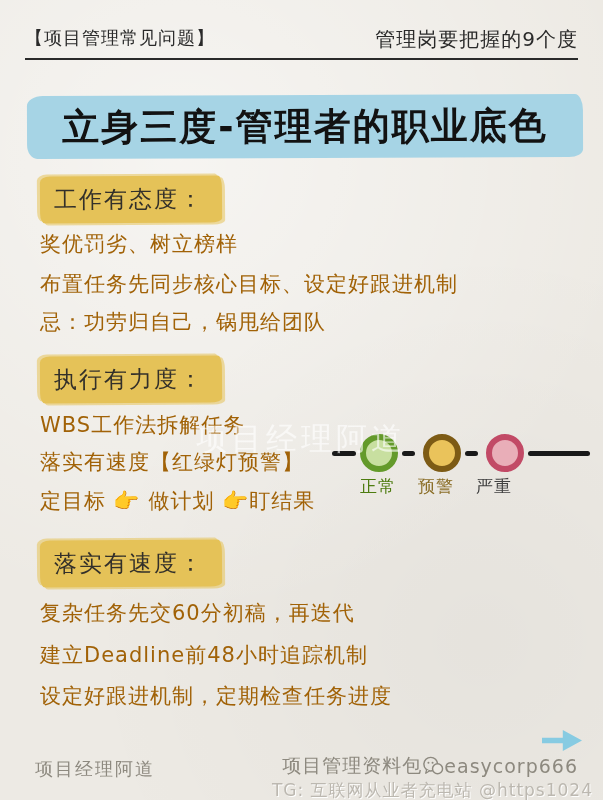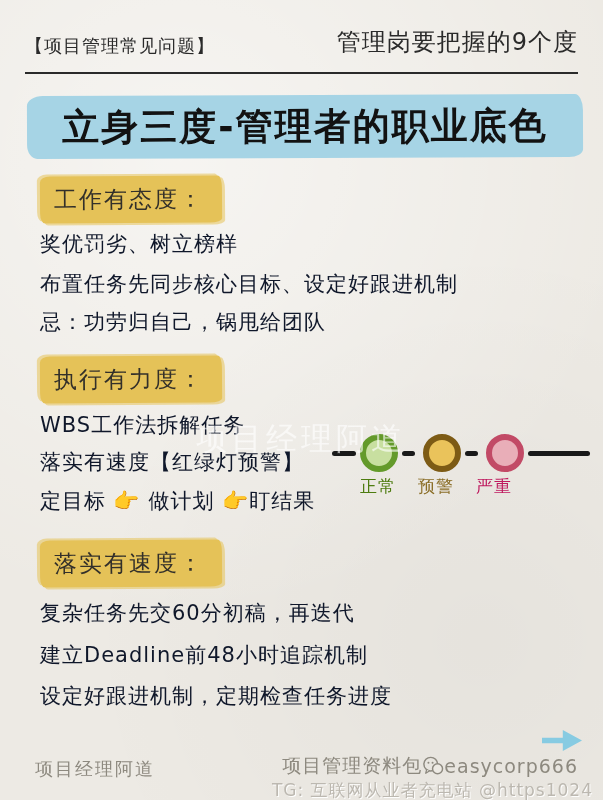--- a/index.html
+++ b/index.html
@@ -10,26 +10,26 @@
     background: #edeae4;
     background-image: radial-gradient(circle at 30% 20%, rgba(255,255,255,.5), rgba(0,0,0,0) 60%),
                       radial-gradient(circle at 80% 80%, rgba(0,0,0,.03), rgba(0,0,0,0) 50%);
     overflow: hidden;
     color: #222;
   }
 
   
   .header {
     position: absolute; top: 26px; left: 25px; right: 25px;
-    display: flex; justify-content: space-between; align-items: flex-end;
-    padding-bottom: 14px;
+    display: flex; justify-content: space-between; 
+    padding-bottom: 5px;
     border-bottom: 2px solid #2a2a2a;
   }
   .header-left  { font-size: 18px; letter-spacing: 1px; color: #2a2a2a; }
-  .header-right { font-size: 24px; letter-spacing: 1px; color: #2a2a2a; margin-left: 25px; }
+  .header-right { font-size: 20px; letter-spacing: 1px; color: #2a2a2a; margin-left: 25px; }
 
   
   .title-banner {
     position: absolute; top: 95px; left: 27px; width: 556px; height: 63px;
     background: #a6d4e5;
     border-radius: 16px 8px 14px 10px / 10px 16px 8px 14px;
     display: flex; align-items: center; justify-content: center;
     transform: rotate(-0.2deg);
   }
   .title-banner .title-text {
@@ -45,21 +45,21 @@
     padding: 8px 18px 8px 14px;
     font-size: 23px; color: #33302a; letter-spacing: 2px;
     border-radius: 10px 4px 12px 5px / 6px 12px 4px 10px;
     box-shadow: 3px 2px 0 rgba(229,194,88,.55), -3px -2px 0 rgba(229,194,88,.55);
     transform: rotate(-0.4deg);
   }
 
   
   .line {
     position: absolute; left: 40px;
-    font-size: 21px; color: #0f172a; letter-spacing: 1px; white-space: nowrap;
+    font-size: 21px; color: #a16207; letter-spacing: 1px; white-space: nowrap;
   }
 
   
   .traffic-light { position: absolute; top: 433px; left: 332px; width: 258px; height: 64px; }
   .tl-row { display: flex; align-items: center; height: 40px; }
   .tl-dash { height: 5px; background: #191919; border-radius: 3px; }
   .tl-dash.long-l { width: 24px; }
   .tl-dash.short  { width: 13px; margin: 0 4px; }
   .tl-dash.long-r { flex: 1; margin-left: 4px; }
   .tl-circle {
@@ -134,21 +134,21 @@
     <div class="tl-circle" style="background: rgb(200, 223, 160); border-color: rgb(100, 154, 43);"></div>
     <div class="tl-dash short"></div>
     <div class="tl-circle" style="background: rgb(234, 195, 91); border-color: rgb(125, 91, 21);"></div>
     <div class="tl-dash short"></div>
     <div class="tl-circle" style="background: rgb(233, 174, 184); border-color: rgb(194, 74, 102);"></div>
     <div class="tl-dash long-r"></div>
   </div>
   <div class="tl-labels">
     <span class="tl-label l0" style="color: #4d7c0f;">正常</span>
     <span class="tl-label l1" style="color: rgb(138, 109, 38); font-family: Liberation Serif, serif;">预警</span>
-    <span class="tl-label l2" style="color: #be185d;">严重</span>
+    <span class="tl-label l2" style="color: #404040;">严重</span>
   </div>
 </div>
 
 <div class="watermark-center">项目经理阿道</div>
 
 <div class="sec-heading" style="top:540px">落实有速度：</div>
 <div class="line" style="top:599px">复杂任务先交60分初稿，再迭代</div>
 <div class="line" style="top:641px">建立Deadline前48小时追踪机制</div>
 <div class="line" style="top:682px">设定好跟进机制，定期检查任务进度</div>
 

